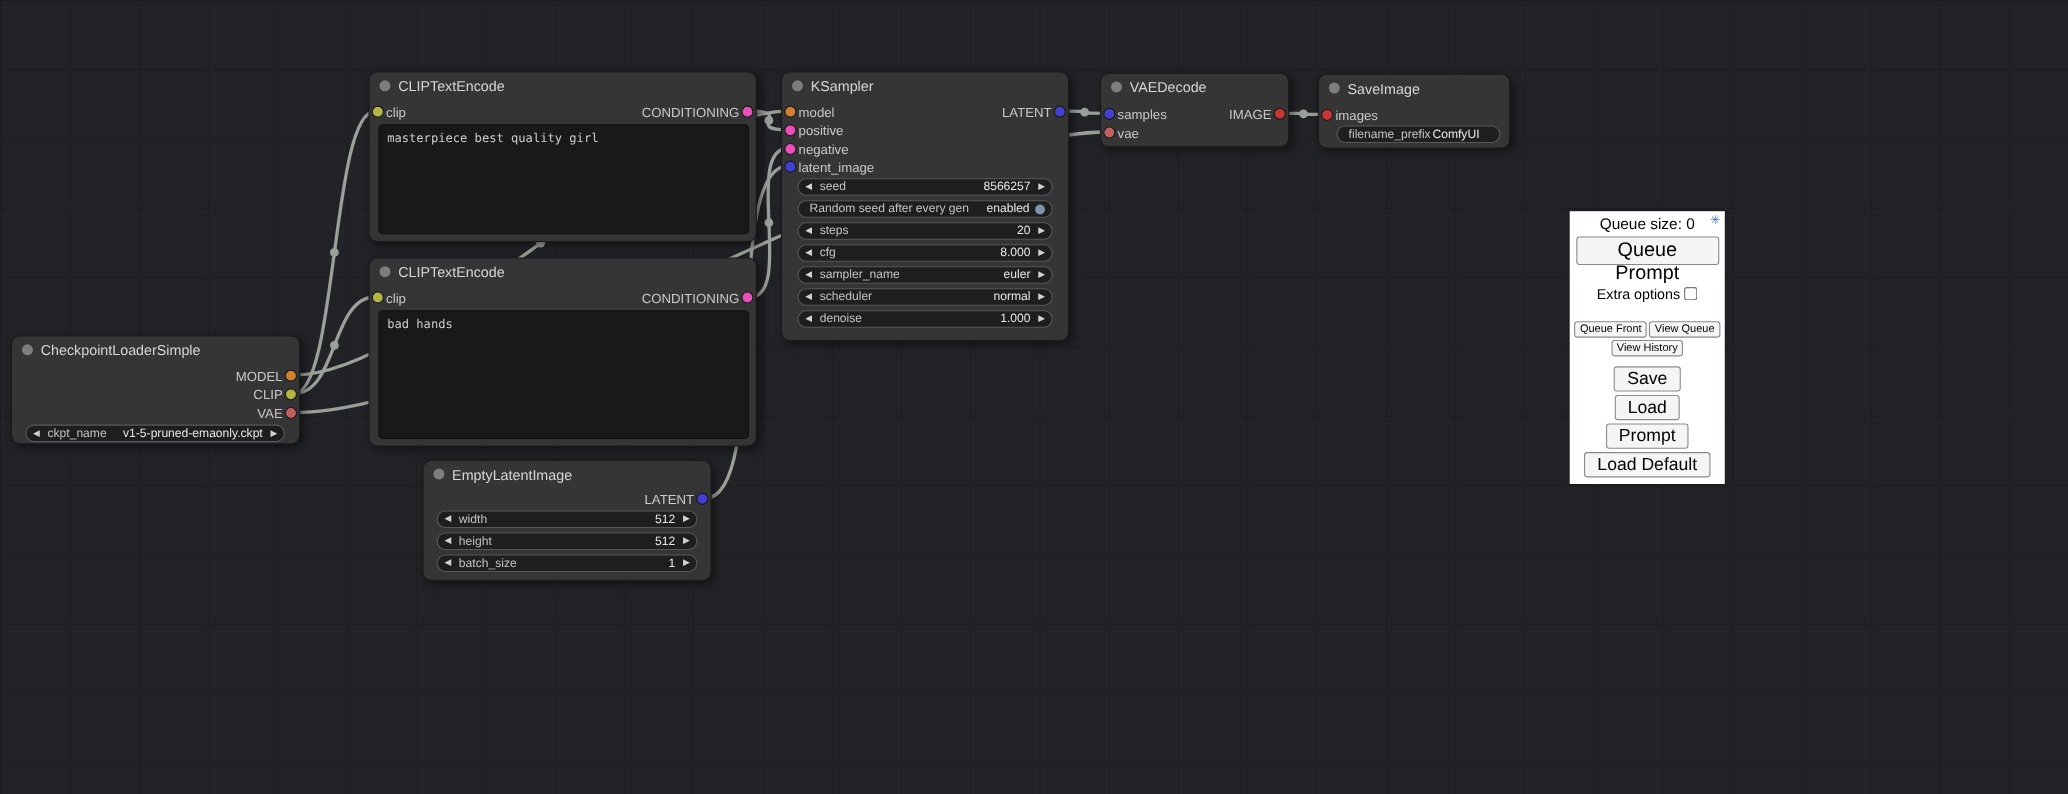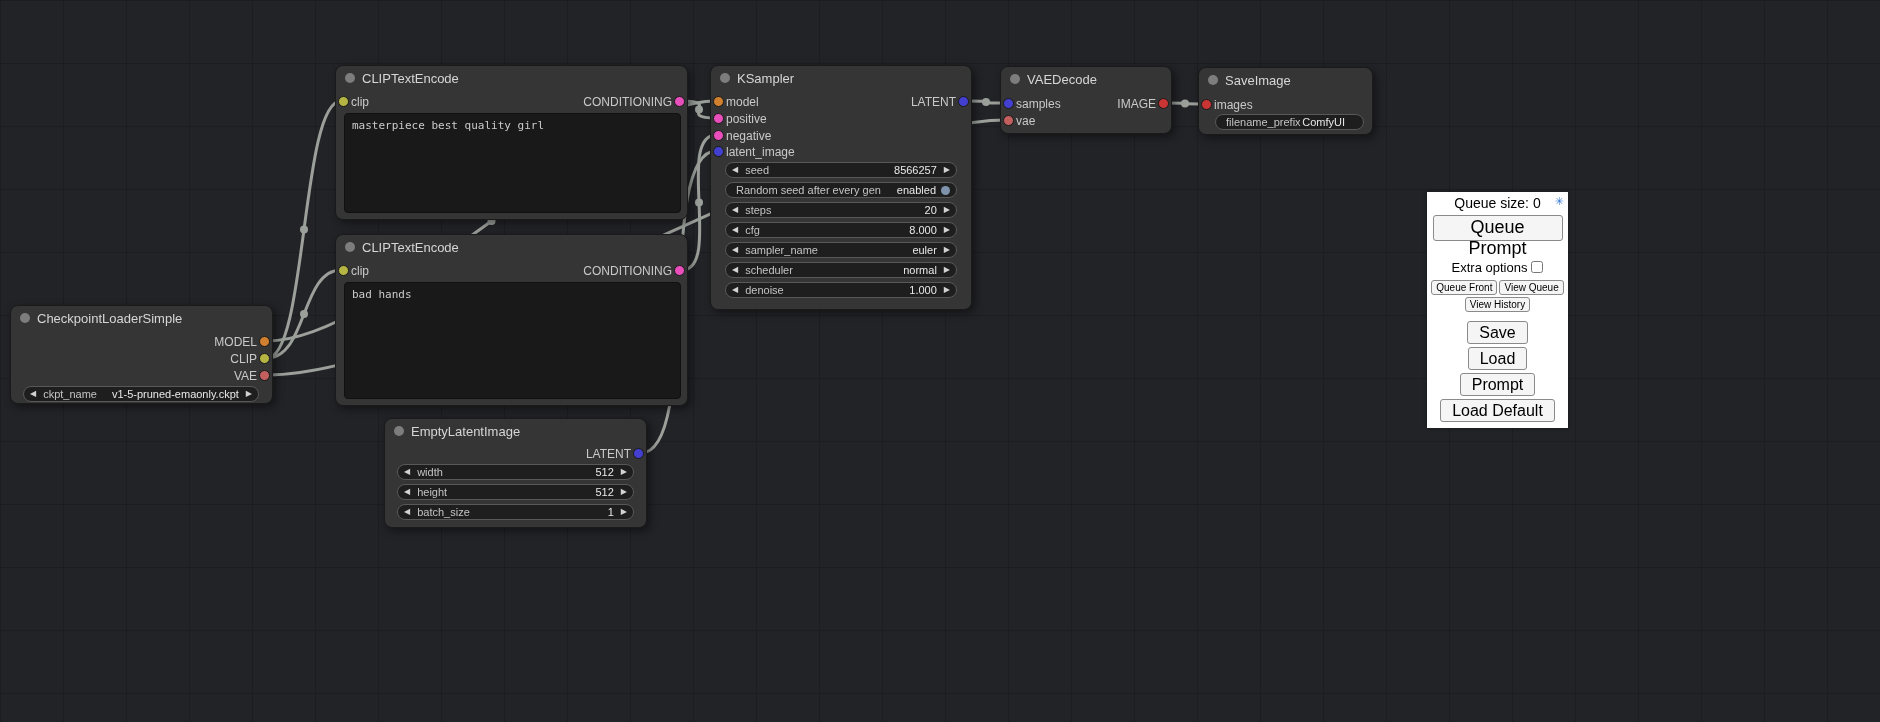--- a/index.html
+++ b/index.html
@@ -52,21 +52,21 @@
   }
   .menu-header{position:relative;width:100%;text-align:center;font-size:14px;height:17px;line-height:17px;}
   .gear{position:absolute;right:0;top:0;font-size:11px;color:#3a7bd5;cursor:pointer;line-height:13px;}
   #menu button{
     font-family:"Liberation Sans",sans-serif;background:#f5f5f5;border:1px solid #8a8a8a;
     border-radius:3px;color:#000;cursor:pointer;
   }
   .btn-queue-prompt{width:130px;height:26px;font-size:18px;margin:3px 0 17px 0;}
   .extra-row{display:flex;align-items:center;justify-content:center;gap:4px;font-size:13px;height:18px;}
   .extra-row input{margin:0;width:12px;height:12px;}
-  .small-row{display:flex;gap:2px;margin-top:4px;width:100%;justify-content:center;}
+  .small-row{display:flex;gap:2px;margin-top:16px;width:100%;justify-content:center;}
   .btn-small{font-size:10px;padding:1px 4px;height:15px;line-height:11px;}
   .btn-history{margin-top:2px;}
   .btn-big{font-size:16px;padding:2px 11px;margin-top:3px;height:23px;}
   .btn-big.first{margin-top:9px;}
 </style>
 </head>
 <body>
 
 <svg id="wires" width="1880" height="722">
     <path d="M 267 341 C 387 341, 596 101, 716 101" stroke="#9ba09b" stroke-width="3" fill="none"></path>

